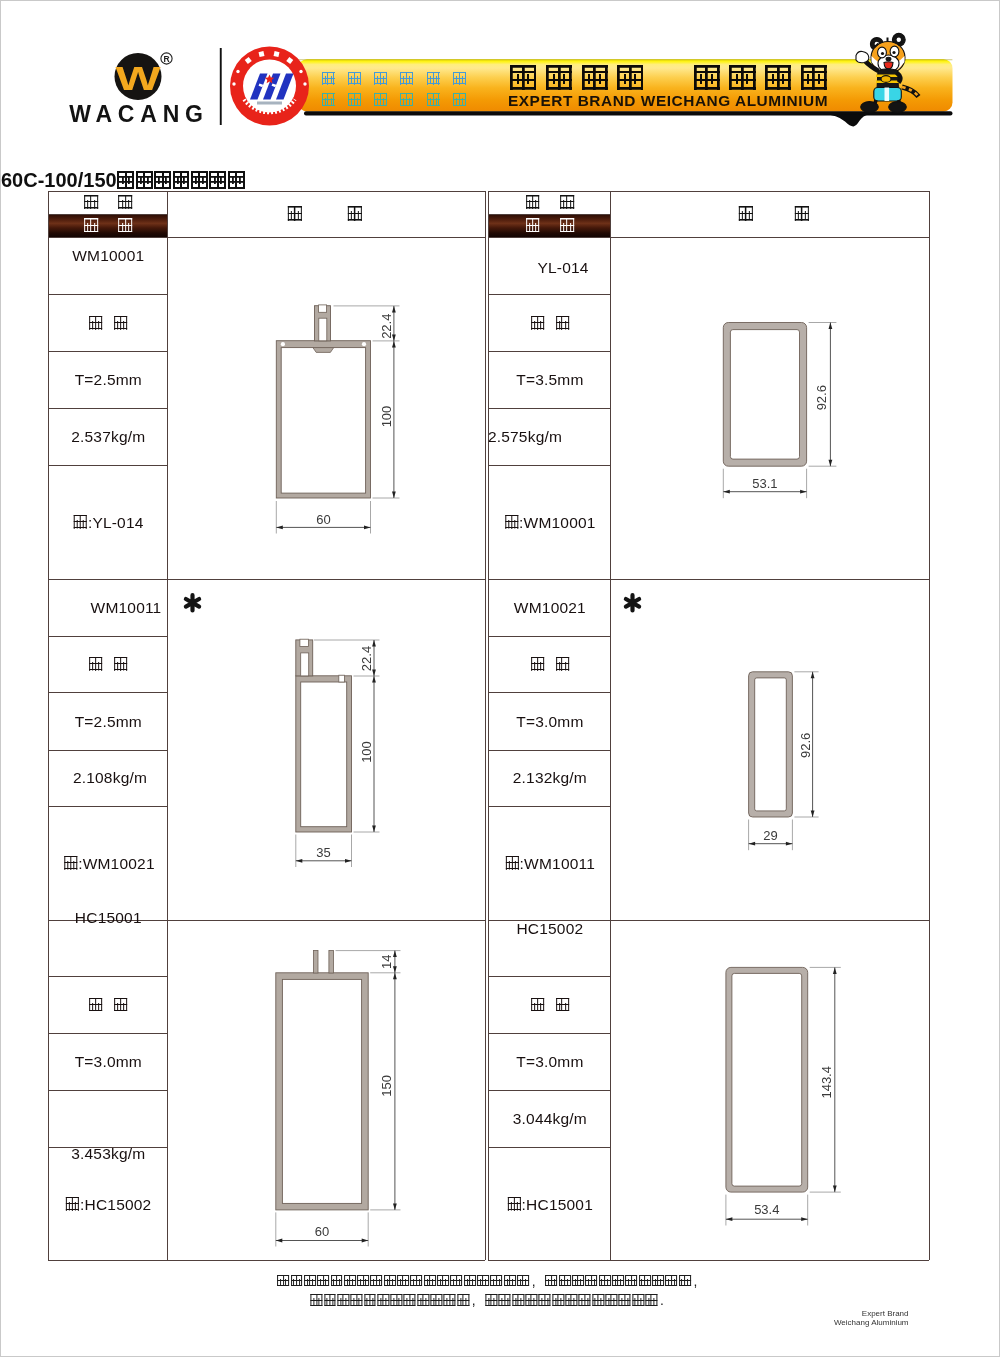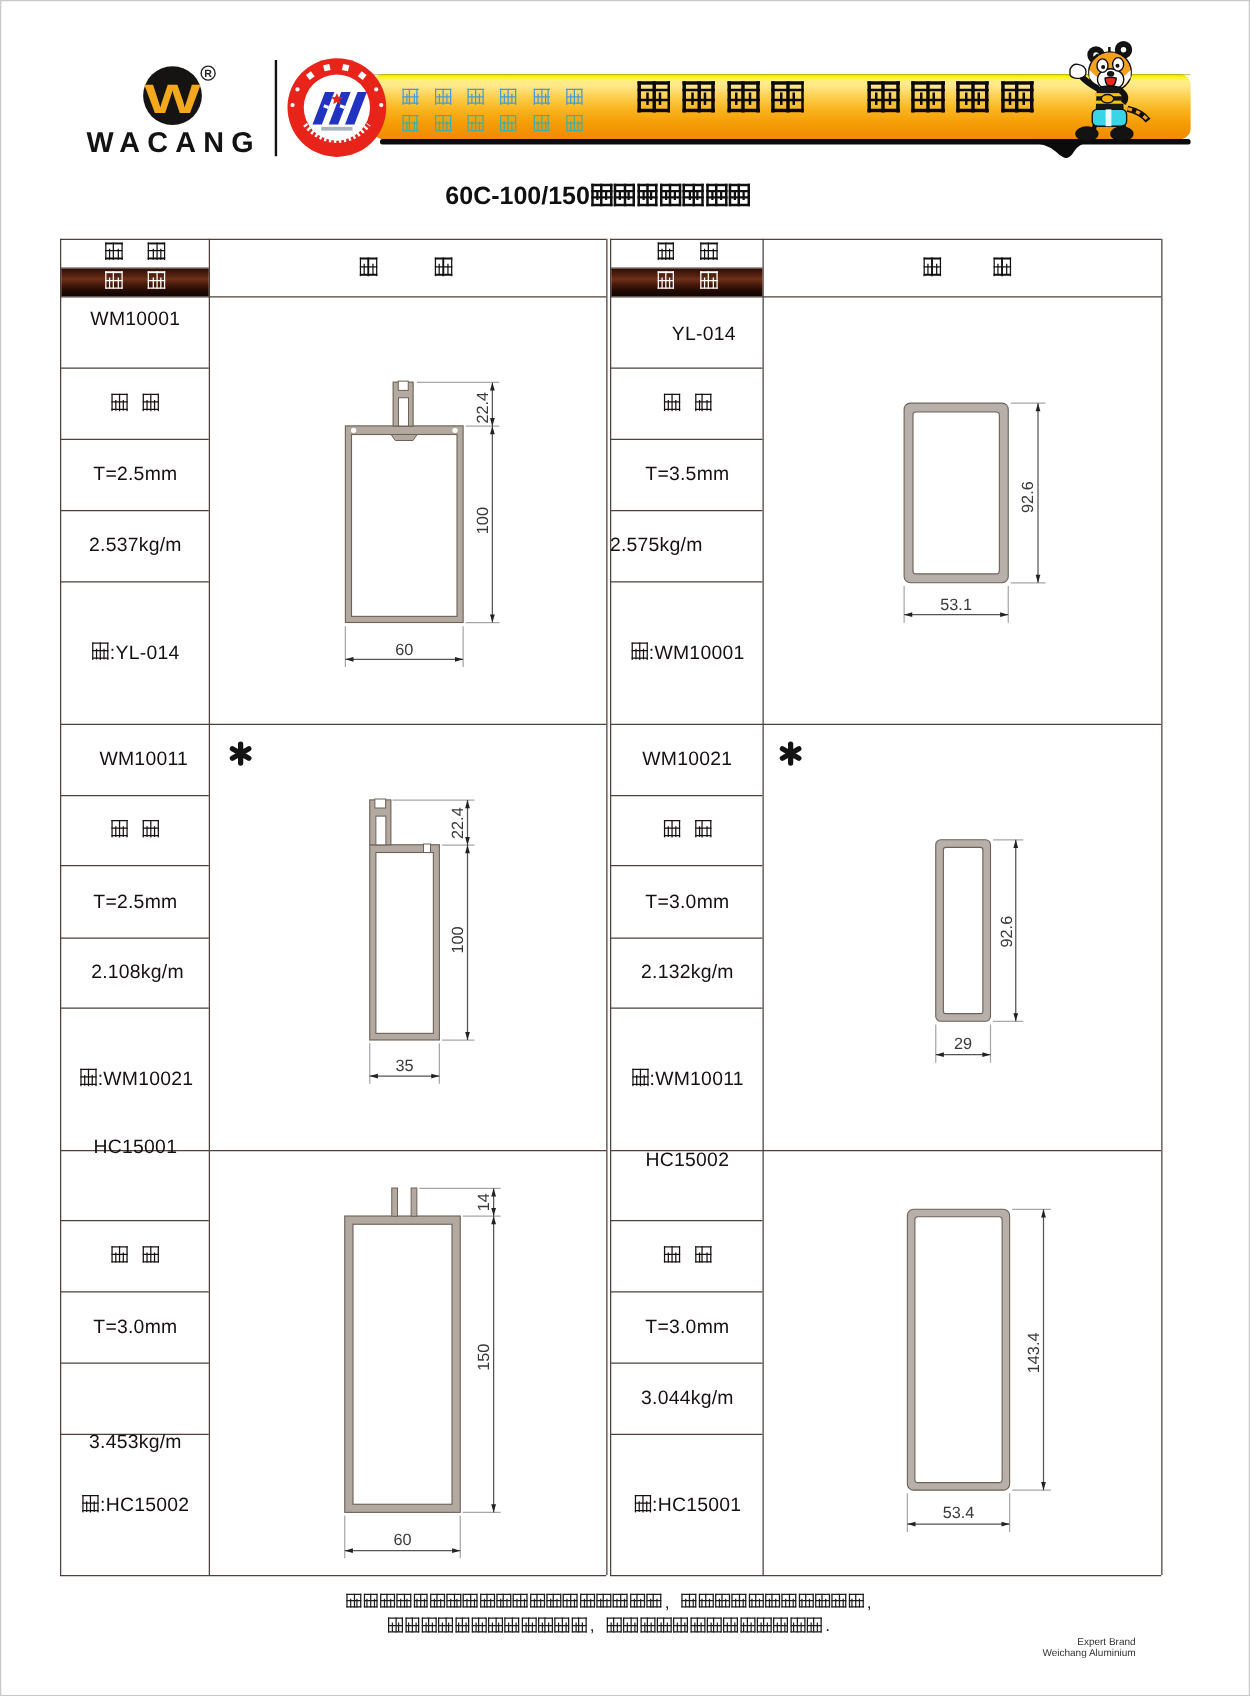--- a/index.html
+++ b/index.html
@@ -115,22 +115,23 @@
   <ellipse cx="868.5" cy="106" rx="8.8" ry="5.4" fill="#131313"></ellipse>
   <ellipse cx="896.5" cy="106" rx="8.8" ry="5.4" fill="#131313"></ellipse>
  </g>
 </svg>
 
 <div class="ab bsp" id="br1" style="left:314px;top:68.6px;color:#459bd6;font-size:15px"><i class="cj"></i><i class="cj"></i><i class="cj"></i><i class="cj"></i><i class="cj"></i><i class="cj"></i></div>
 <div class="ab bsp" id="br2" style="left:314px;top:90px;color:#3eb0a6;font-size:15px"><i class="cj"></i><i class="cj"></i><i class="cj"></i><i class="cj"></i><i class="cj"></i><i class="cj"></i></div>
 
 <div class="ab btl" id="bt1" style="left:504.6px;top:62px;color:#0d0a06;font-size:27.5px"><i class="cj"></i><i class="cj"></i><i class="cj"></i><i class="cj"></i></div>
 <div class="ab btl" id="bt2" style="left:688px;top:62px;color:#0d0a06;font-size:27.5px"><i class="cj"></i><i class="cj"></i><i class="cj"></i><i class="cj"></i></div>
-
-<div class="ab" style="left:0;top:145px;width:955px;text-align:center;font-size:20px;font-weight:bold;color:#101010" id="ttl">60C-100/150<i class="cj"></i><i class="cj"></i><i class="cj"></i><i class="cj"></i><i class="cj"></i><i class="cj"></i><i class="cj"></i></div>
+<div class="t" style="left:667px;top:99.5px;font-size:15.4px;font-weight:bold;color:#1a1208;letter-spacing:.55px">EXPERT BRAND WEICHANG ALUMINIUM</div>
+
+<div class="ab" style="left:0;top:168px;width:955px;text-align:left;font-size:20px;font-weight:bold;color:#101010" id="ttl">60C-100/150<i class="cj"></i><i class="cj"></i><i class="cj"></i><i class="cj"></i><i class="cj"></i><i class="cj"></i><i class="cj"></i></div>
 
 <div id="grid">
       <div class="hl" style="left:47.4px;top:189.6px;width:436.8px"></div>
       <div class="hl" style="left:47.4px;top:1259.4px;width:436.8px"></div>
       <div class="vl" style="left:47.4px;top:189.6px;height:1069.8000000000002px"></div>
       <div class="vl" style="left:484.2px;top:189.6px;height:1069.8000000000002px"></div>
       <div class="vl" style="left:165.7px;top:189.6px;height:1069.8000000000002px"></div>
       <div class="hl" style="left:47.4px;top:236.4px;width:436.8px"></div>
       <div class="hl" style="left:47.4px;top:578.1px;width:436.8px"></div>
       <div class="hl" style="left:47.4px;top:919.1px;width:436.8px"></div>
@@ -177,21 +178,21 @@
       <div class="t" style="left:107.3px;top:255px">WM10001</div>
       <div class="t" style="left:562px;top:266.5px">YL-014</div>
       <div class="t" style="left:107.3px;top:322.5px"><i class="cj"></i><span style="width:10px;display:inline-block"></span><i class="cj"></i></div>
       <div class="t" style="left:548.9px;top:322.5px"><i class="cj"></i><span style="width:10px;display:inline-block"></span><i class="cj"></i></div>
       <div class="t" style="left:107.3px;top:379px">T=2.5mm</div>
       <div class="t" style="left:548.9px;top:379px">T=3.5mm</div>
       <div class="t" style="left:107.3px;top:436px">2.537kg/m</div>
       <div class="t" style="left:524px;top:436px">2.575kg/m</div>
       <div class="t" style="left:107.3px;top:521.5px"><i class="cj"></i>:YL-014</div>
       <div class="t" style="left:548.9px;top:521.5px"><i class="cj"></i>:WM10001</div>
-      <div class="t" style="left:114px;top:607px">WM10011</div>
+      <div class="t" style="left:125px;top:607px">WM10011</div>
       <div class="t" style="left:548.9px;top:607px">WM10021</div>
       <div class="t" style="left:107.3px;top:663.5px"><i class="cj"></i><span style="width:10px;display:inline-block"></span><i class="cj"></i></div>
       <div class="t" style="left:548.9px;top:663.5px"><i class="cj"></i><span style="width:10px;display:inline-block"></span><i class="cj"></i></div>
       <div class="t" style="left:107.3px;top:720.5px">T=2.5mm</div>
       <div class="t" style="left:548.9px;top:720.5px">T=3.0mm</div>
       <div class="t" style="left:109px;top:777px">2.108kg/m</div>
       <div class="t" style="left:548.9px;top:777px">2.132kg/m</div>
       <div class="t" style="left:108px;top:862.5px"><i class="cj"></i>:WM10021</div>
       <div class="t" style="left:548.9px;top:862.5px"><i class="cj"></i>:WM10011</div>
       <div class="t" style="left:107.3px;top:917px">HC15001</div>

